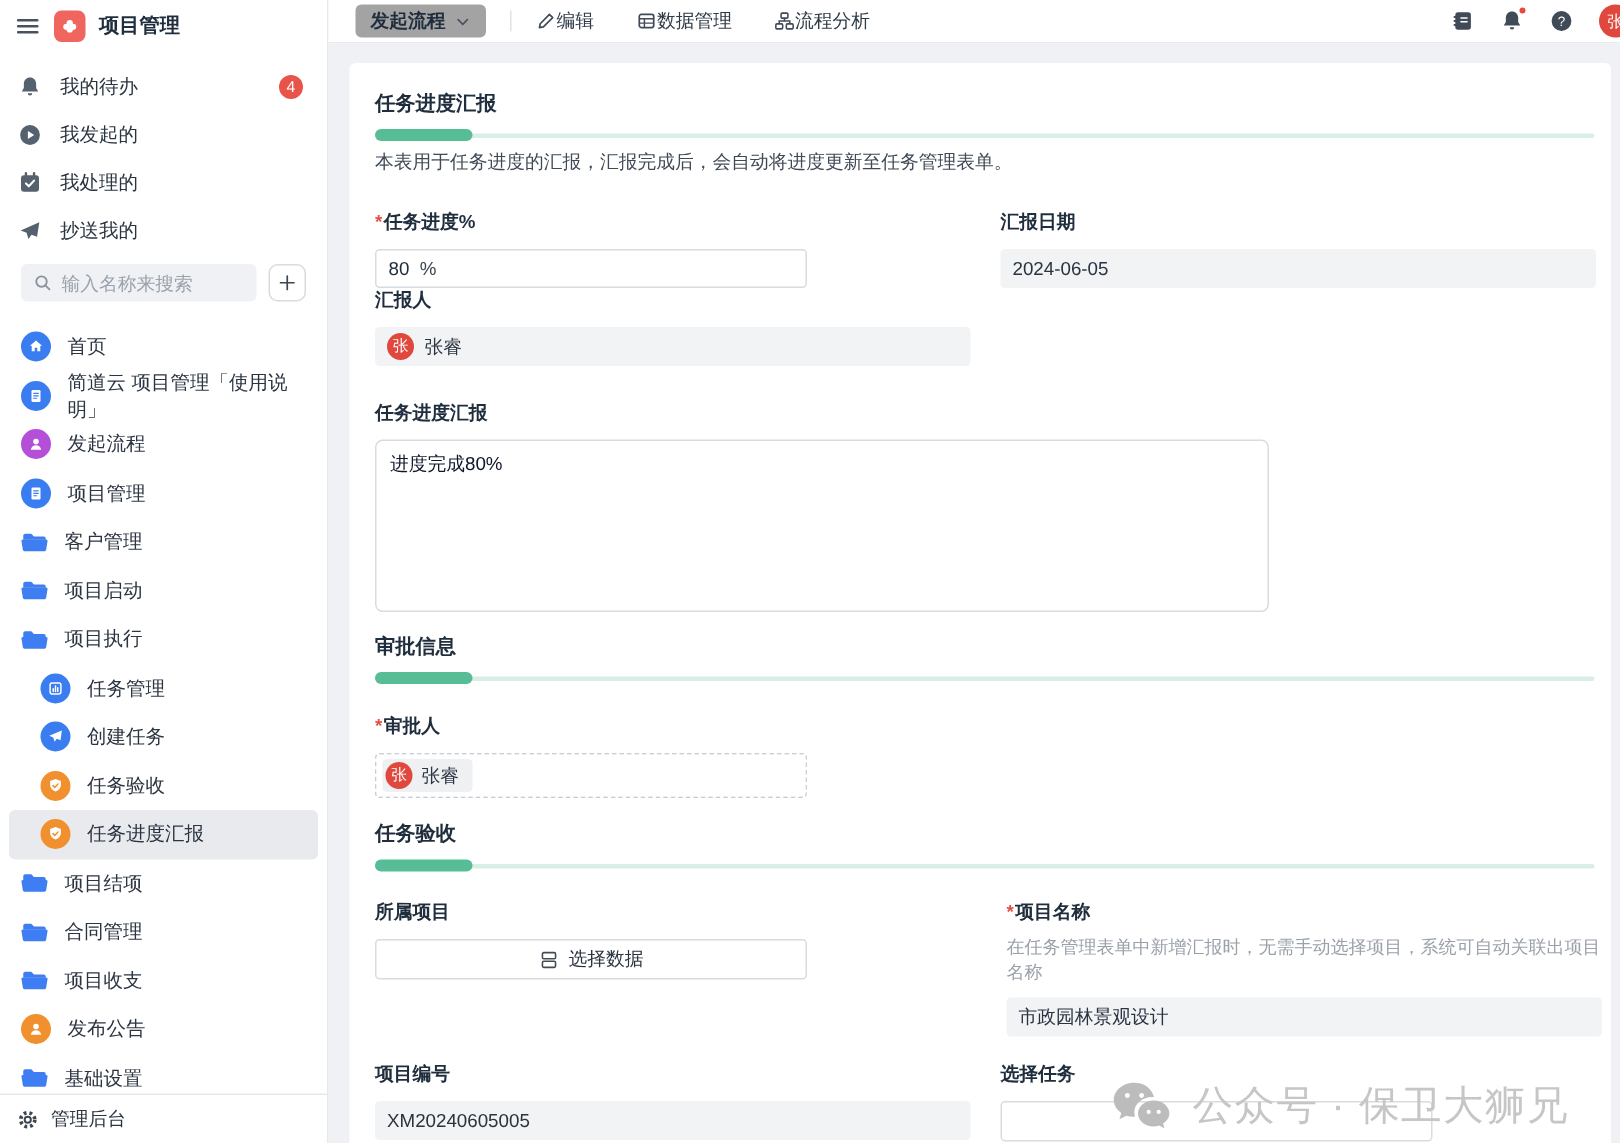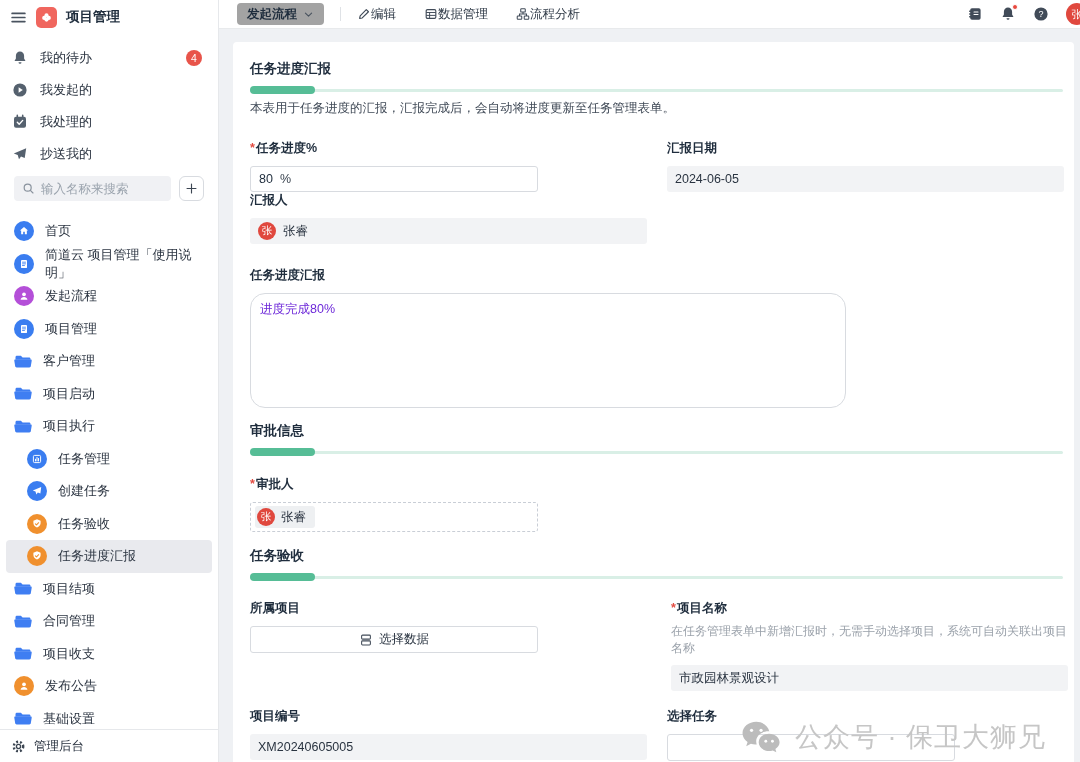--- a/index.html
+++ b/index.html
@@ -49,21 +49,21 @@
   .sec-desc { margin-top:6px; font-size:12.5px; color:#404a57; }
 
   .row2 { display:grid; grid-template-columns:397px 397px; column-gap:20px; }
   .f-label { font-size:12.5px; font-weight:bold; color:#1f2d3d; margin-bottom:9px; display:block; }
   .req { color:#e34d43; margin-right:1px; }
   .inp { height:26px; background:#fff; border:1px solid #d8dbe0; border-radius:3px; display:flex; align-items:center; padding:0 8px; font-size:12.5px; color:#1f2d3d; }
   .inp .unit { margin-left:7px; color:#3a4450; }
   .ro { height:26px; background:#f2f3f5; border-radius:3px; display:flex; align-items:center; padding:0 8px; font-size:12.5px; color:#2a3441; }
   .mini-avatar { width:18px; height:18px; min-width:18px; border-radius:50%; background:#e0483e; color:#fff; font-size:10.5px; display:flex; align-items:center; justify-content:center; }
   .member { display:flex; align-items:center; gap:7px; }
-  .textarea { width:596px; height:115px; border:1px solid #d8dbe0; border-radius:15px; padding:7px 9px; font-size:12.5px; color:#6d28d9; }
+  .textarea { width:596px; height:115px; border:1px solid #d8dbe0; border-radius:5px; padding:7px 9px; font-size:12.5px; color:#0f172a; }
   .dashed-box { width:288px; height:30px; border:1px dashed #c9ced6; border-radius:3px; display:flex; align-items:center; padding:0 4px; cursor:pointer; }
   .chip { height:22px; background:#eef0f2; border-radius:3px; display:flex; align-items:center; gap:6px; padding:0 9px 0 2px; font-size:12.5px; }
   .pick-btn { width:288px; height:27px; background:#fff; border:1px solid #d8dbe0; border-radius:3px; display:flex; align-items:center; justify-content:center; gap:6px; font-size:12.5px; color:#2a3441; cursor:pointer; font-family:inherit; }
   .hint { font-size:12px; color:#9aa1aa; margin-bottom:8px; }
 
   .watermark { position:absolute; top:676px; right:28px; display:flex; align-items:center; gap:10px; color:#c6c6c6; font-size:27px; letter-spacing:1px; pointer-events:none; z-index:5; }
 </style>
 </head>
 <body>
 

